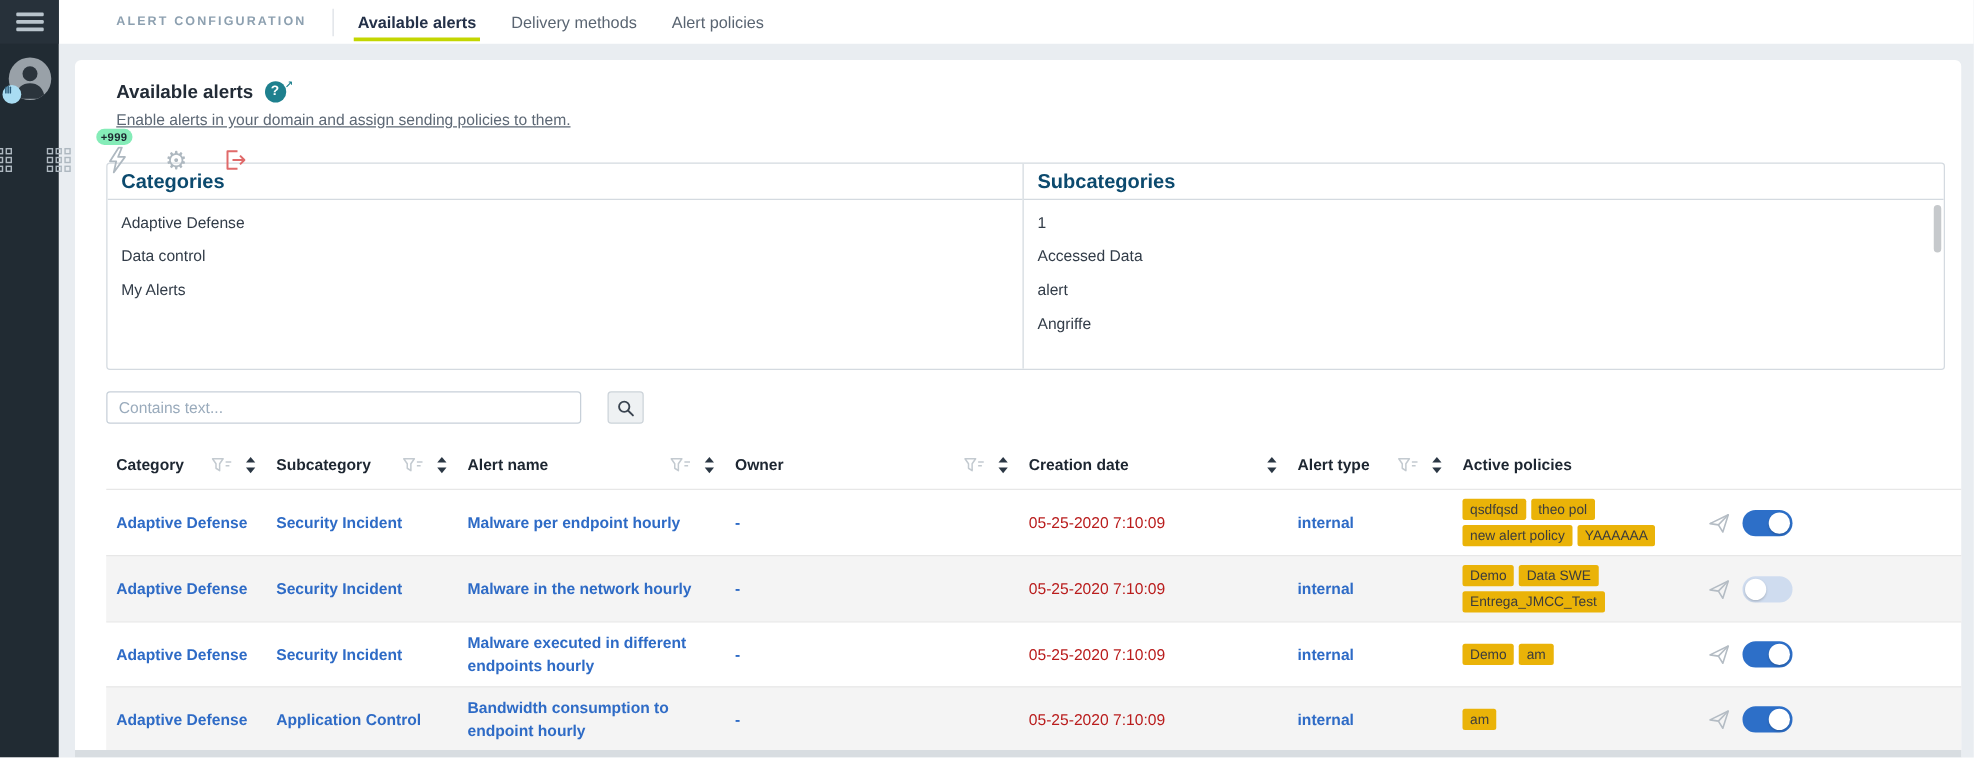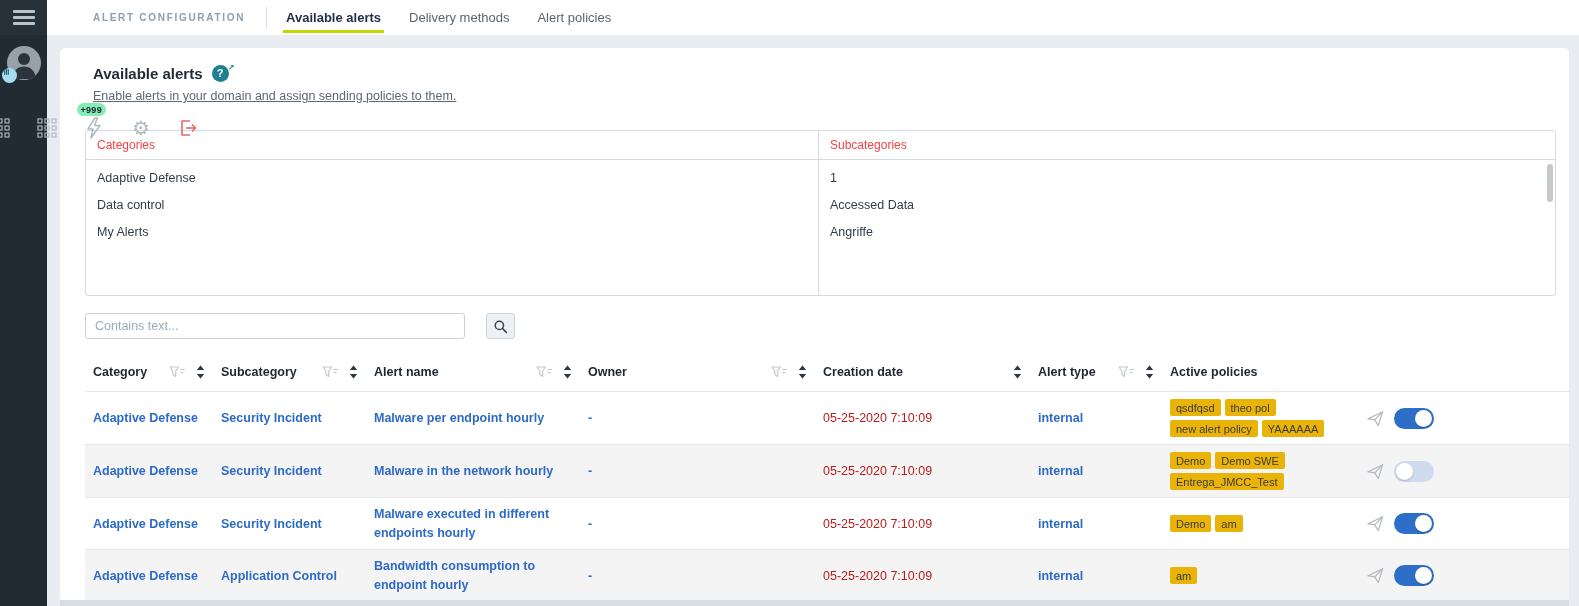--- a/index.html
+++ b/index.html
@@ -32,21 +32,21 @@
   .page-title-row { margin-left:8px; display:flex; align-items:center; gap:9px; }
   .page-title { font-size:15px; font-weight:bold; color:#222b36; }
   .help { width:17px; height:17px; border-radius:50%; background:#1e808e; color:#fff; font-size:11px; font-weight:bold; text-align:center; line-height:17px; position:relative; cursor:pointer; }
   .help-arrow { position:absolute; top:-6px; right:-6px; font-size:8px; color:#1e808e; font-family:"DejaVu Sans", sans-serif; }
   .page-subtitle { margin:7px 0 0 8px; font-size:12.5px; color:#5d6875;text-decoration:underline; }
 
   
   .panels { margin-top:27px; width:1471px; height:166px; border:1px solid #d4dae0; border-radius:3px; display:flex; overflow:hidden; }
   .pane-left { width:733px; border-right:1px solid #d4dae0; }
   .pane-right { flex:1; position:relative; }
-  .pane-header { height:29px; line-height:29px; padding:0 11px; font-size:12px; font-weight:normal; color:#ef4444; border-bottom:1px solid #d4dae0; }
+  .pane-header { height:29px; line-height:29px; padding:0 11px; font-size:16px; font-weight:bold; color:#0c4a6e; border-bottom:1px solid #d4dae0; }
   .pane-list { padding-top:5px; }
   .pane-item { height:27px; line-height:27px; padding:0 11px; font-size:12.5px; color:#323c48; cursor:pointer; }
   .scroll-thumb { position:absolute; right:2px; top:33px; width:6px; height:38px; background:#c6c9cc; border-radius:3px; cursor:pointer; }
 
   
   .search-row { margin-top:17px; display:flex; align-items:center; gap:21px; }
   .search-input { width:380px; height:26px; border:1px solid #c7d0d9; border-radius:3px; padding:0 9px; font-size:12.5px; color:#333; outline:none; font-family:"Liberation Sans", sans-serif; }
   .search-input::placeholder { color:#9aabbc; }
   .search-btn { width:29px; height:26px; background:#eef1f3; border:1px solid #ccd3d9; border-radius:3px; display:flex; align-items:center; justify-content:center; cursor:pointer; }
 
@@ -197,20 +197,21 @@
           <div class="pane-item">Adaptive Defense</div>
           <div class="pane-item">Data control</div>
           <div class="pane-item">My Alerts</div>
         </div>
     </div>
     <div class="pane-right">
       <div class="pane-header">Subcategories</div>
       <div class="pane-list">
           <div class="pane-item">1</div>
           <div class="pane-item">Accessed Data</div>
+          <div class="pane-item">alert</div>
           <div class="pane-item">Angriffe</div>
         </div>
       <div class="scroll-thumb"></div>
     </div>
   </div>
 
   <div class="search-row">
     <input class="search-input" type="text" placeholder="Contains text..." style="">
     <div class="search-btn">
       <svg width="15" height="15" viewBox="0 0 20 20">
@@ -336,21 +337,21 @@
         </div>
         <div class="tr alt">
           <div class="td link">Adaptive Defense</div>
           <div class="td link">Security Incident</div>
           <div class="td link alert-name">Malware in the network hourly</div>
           <div class="td link">-</div>
           <div class="td date">05-25-2020 7:10:09</div>
           <div class="td link">internal</div>
           <div class="chips">
             <span class="chip">Demo</span>
-            <span class="chip">Demo SWE</span>
+            <span class="chip">Data SWE</span>
             <span class="chip">Entrega_JMCC_Test</span>
           </div>
           <div class="plane-cell">
             <svg width="19" height="19" viewBox="0 0 24 24">
               <path d="M2.5 12.5 L21 3.5 L15.5 21 L11 13.8 Z" fill="none" stroke="#b4bcc4" stroke-width="1.6" stroke-linejoin="round"></path>
               <path d="M21 3.5 L11 13.8" fill="none" stroke="#b4bcc4" stroke-width="1.6"></path>
             </svg>
           </div>
           <div>
             <div class="toggle off">

